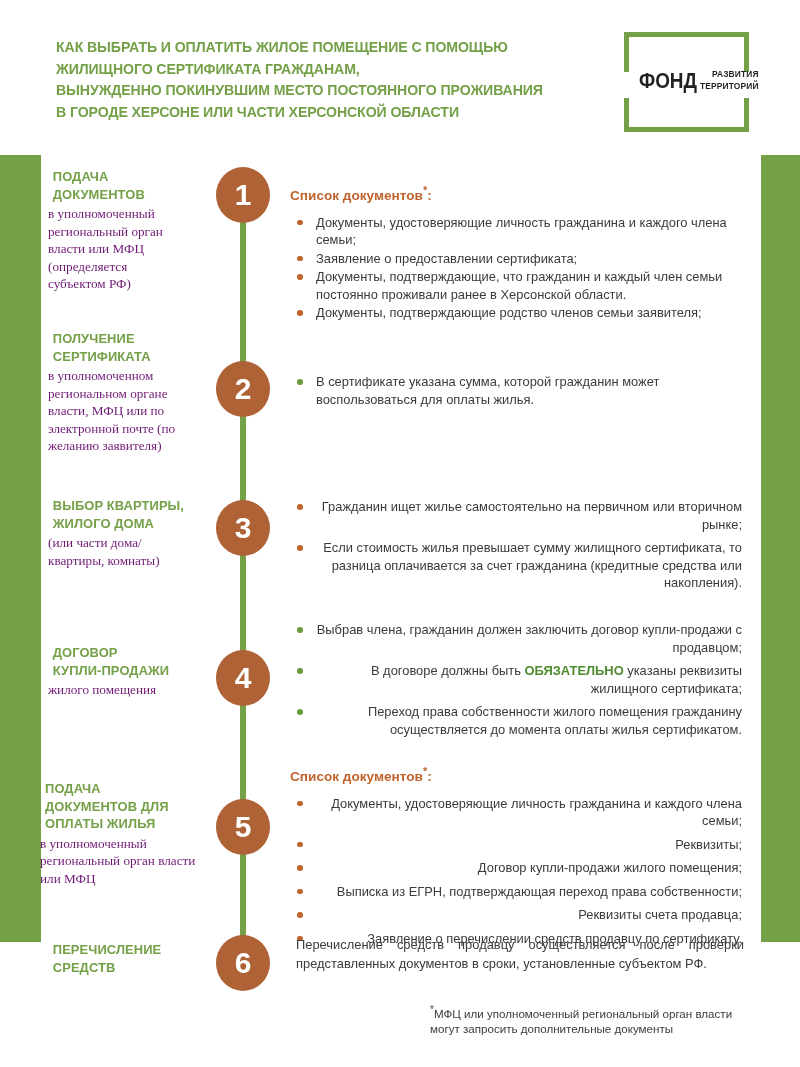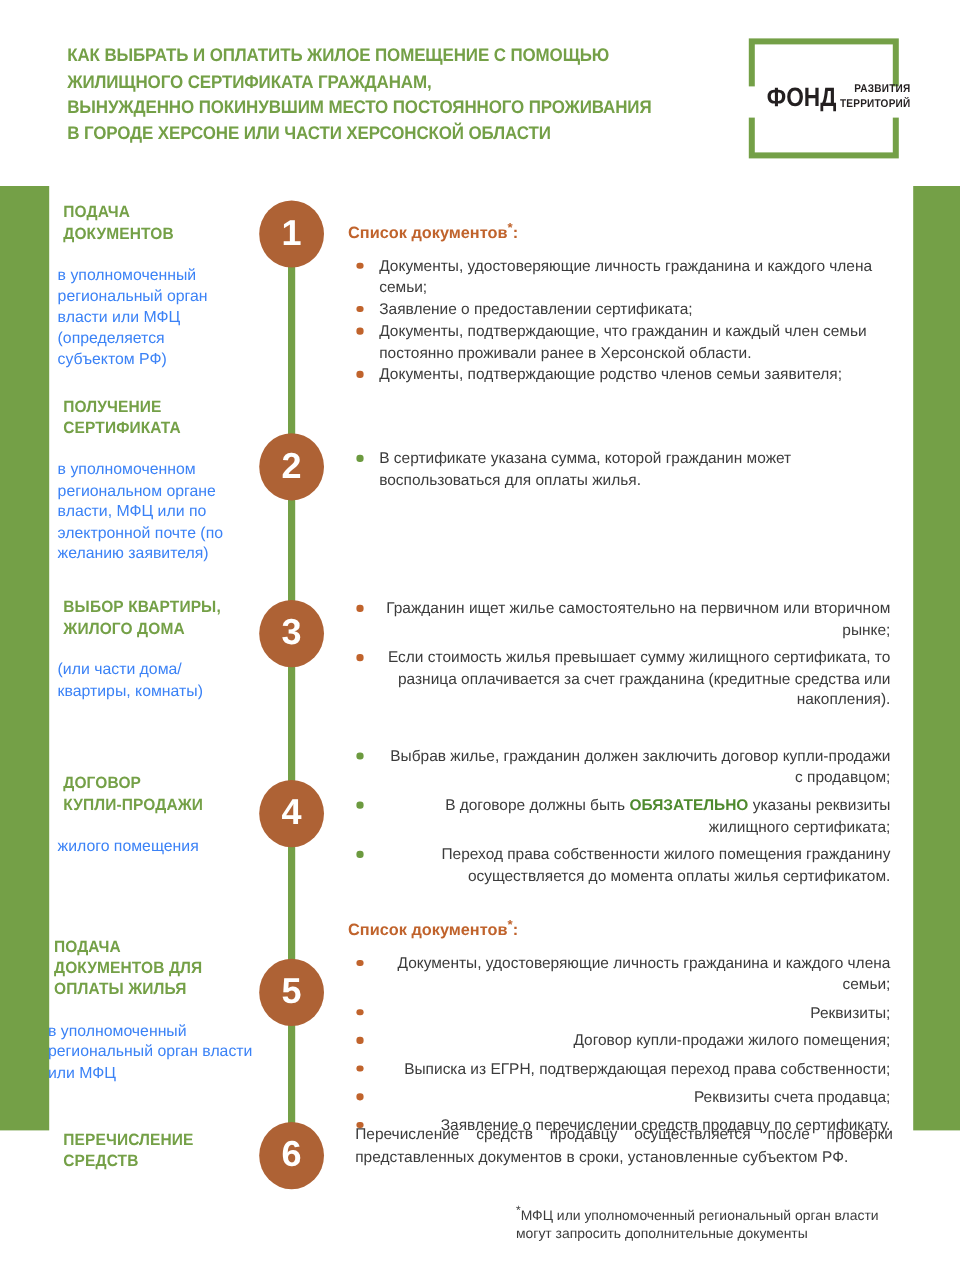--- a/index.html
+++ b/index.html
@@ -74,22 +74,22 @@
   
   .lbl{
     position:absolute;width:190px;text-align:left;
   }
   .lbl .hd{
     color:#74A047;font-weight:bold;font-size:13.6px;line-height:17.5px;
     letter-spacing:0.1px;white-space:pre-line;
     transform:scaleX(0.95);transform-origin:center top;
   }
   .lbl .sb{
-    color:#3b82f6;font-size:13.2px;line-height:17.5px;
-    white-space:pre-line;margin-top:17px;
+    color:#701a75;font-size:13.2px;line-height:17.5px;
+    white-space:pre-line;margin-top:2px;font-family:Liberation Serif, serif;
   }
 
   
   .content{position:absolute;width:452px;}
   .sec-title{
     color:#C0632C;font-weight:bold;font-size:13.6px;line-height:18px;
     margin-bottom:9px;
   }
   .sec-title sup{font-size:11px;}
   ul.items{list-style:none;margin:0;padding:0;}
@@ -196,21 +196,21 @@
   </div>
 
   <div class="circle" style="left:216px;top:650px;">4</div>
   <div class="lbl" style="left:48px;top:644px;">
     <div class="hd">ДОГОВОР
 КУПЛИ-ПРОДАЖИ</div>
     <div class="sb">жилого помещения</div>
   </div>
   <div class="content" style="left:290px;top:621px;">
     <ul class="items green loose">
-      <li>Выбрав жилье, гражданин должен заключить договор купли-продажи с продавцом;</li>
+      <li>Выбрав члена, гражданин должен заключить договор купли-продажи с продавцом;</li>
       <li>В договоре должны быть <b class="bold-green">ОБЯЗАТЕЛЬНО</b> указаны реквизиты жилищного сертификата;</li>
       <li>Переход права собственности жилого помещения гражданину осуществляется до момента оплаты жилья сертификатом.</li>
     </ul>
   </div>
 
   <div class="circle" style="left:216px;top:799px;">5</div>
   <div class="lbl" style="left:40px;top:780px;width:200px;">
     <div class="hd">ПОДАЧА
 ДОКУМЕНТОВ ДЛЯ
 ОПЛАТЫ ЖИЛЬЯ</div>

